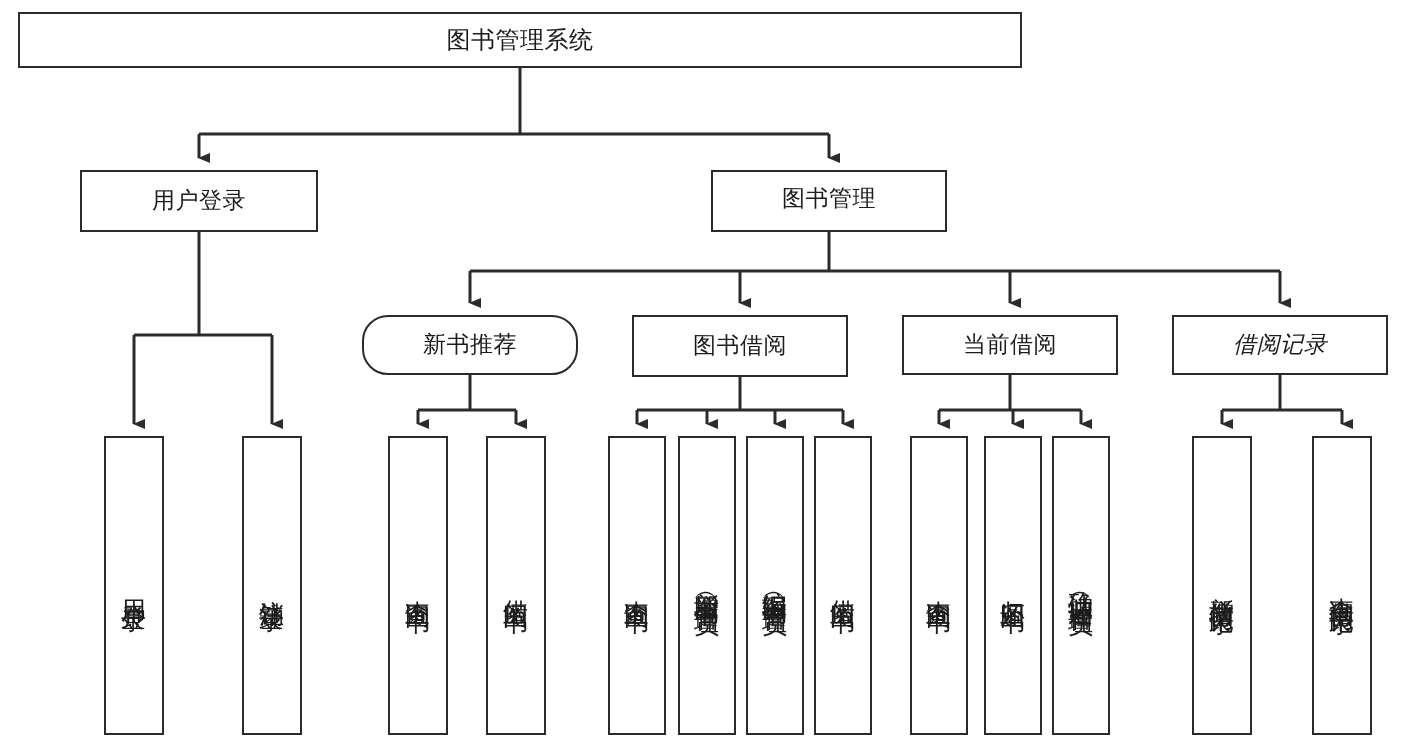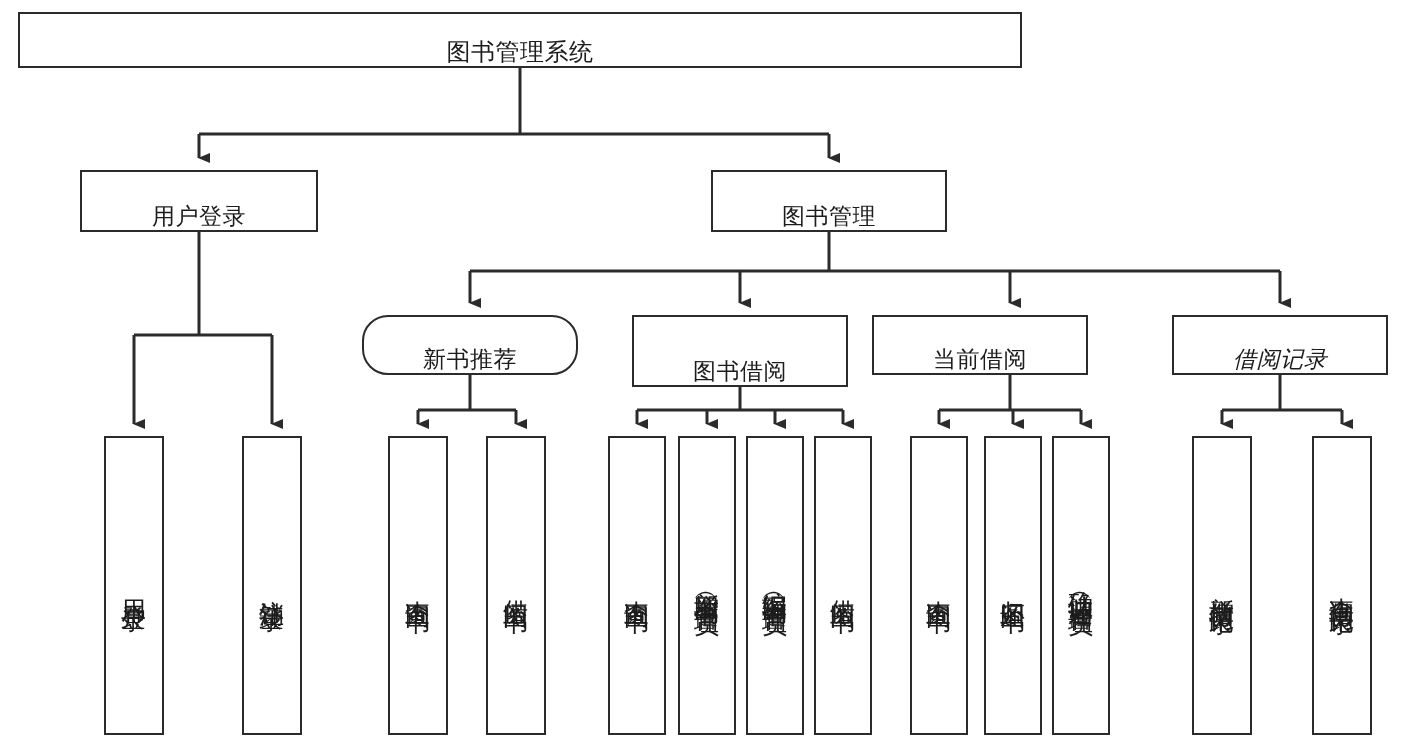--- a/index.html
+++ b/index.html
@@ -23,21 +23,21 @@
     top: 0;
     width: 1405px;
     height: 747px;
   }
   .node-box {
     position: absolute;
     box-sizing: border-box;
     background: #ffffff;
     border: 2px solid #2b2b2b;
     display: flex;
-    align-items: flex-end;
+    align-items: center;
     justify-content: center;
     z-index: 2;
   }
   .node-label {
     color: #1c1c1c;
     text-align: center;
     line-height: 1.18;
     letter-spacing: 0.5px;
     white-space: nowrap;
   }
@@ -116,30 +116,30 @@
       </g>
   </svg>
 
   <div id="nodes-group">
       <div class="node-box node-root" style="left: 18px; top: 12px; width: 1004px; height: 56px;">
         <span class="node-label">图书管理系统</span>
       </div>
       <div class="node-box node-l2" style="left: 80px; top: 170px; width: 238px; height: 62px;">
         <span class="node-label">用户登录</span>
       </div>
-      <div class="node-box node-l2" style="left: 711px; top: 170px; width: 236px; height: 62px;">
+      <div class="node-box node-l2" style="left: 711px; top: 170px; width: 236px; height: 62px; font-family: Liberation Mono, monospace;">
         <span class="node-label">图书管理</span>
       </div>
       <div class="node-box node-l3" style="left: 362px; top: 315px; width: 216px; height: 60px; border-radius: 26px;">
         <span class="node-label">新书推荐</span>
       </div>
-      <div class="node-box node-l3" style="left: 632px; top: 315px; width: 216px; height: 72px;">
+      <div class="node-box node-l3" style="left: 632px; top: 315px; width: 216px; height: 62px;">
         <span class="node-label">图书借阅</span>
       </div>
-      <div class="node-box node-l3" style="left: 872px; top: 315px; width: 216px; height: 60px;">
+      <div class="node-box node-l3" style="left: 902px; top: 315px; width: 216px; height: 60px;">
         <span class="node-label">当前借阅</span>
       </div>
       <div class="node-box node-l3" style="left: 1172px; top: 315px; width: 216px; height: 60px; font-style: italic;">
         <span class="node-label">借阅记录</span>
       </div>
       <div class="node-box node-leaf" style="left: 104px; top: 436px; width: 60px; height: 299px;">
         <span class="node-label">用户登录</span>
       </div>
       <div class="node-box node-leaf" style="left: 242px; top: 436px; width: 60px; height: 299px;">
         <span class="node-label">注销登录</span>

